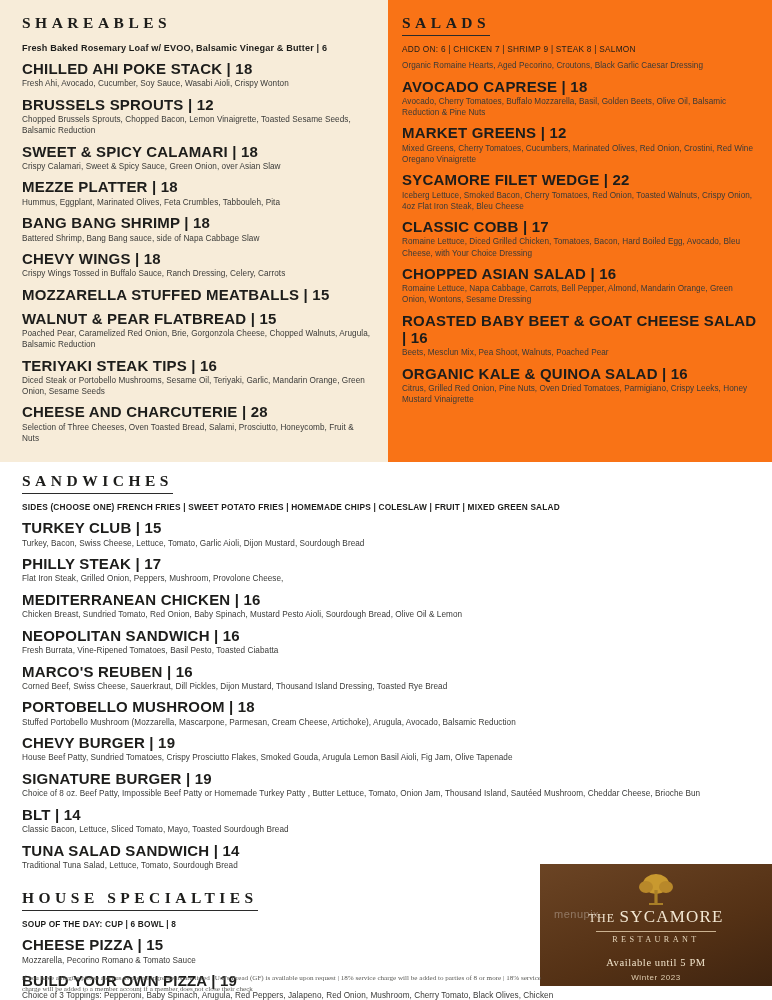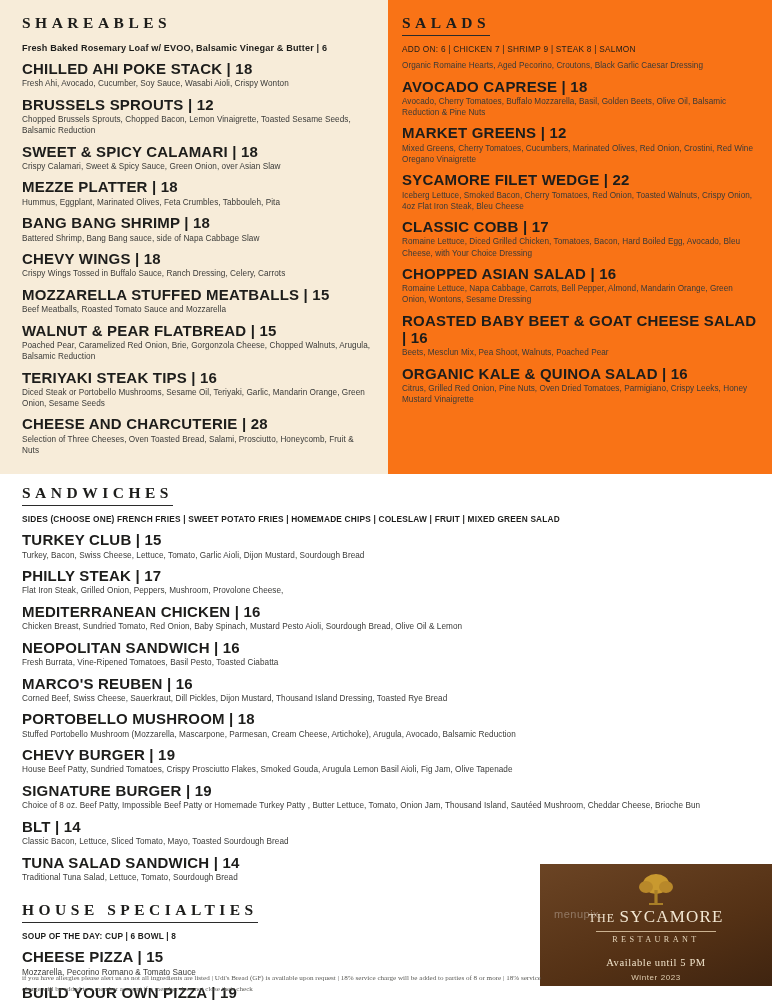--- a/index.html
+++ b/index.html
@@ -193,21 +193,20 @@
       <div class="item">
         <div class="item-name">BANG BANG SHRIMP | 18</div>
         <div class="item-desc">Battered Shrimp, Bang Bang sauce, side of Napa Cabbage Slaw</div>
       </div>
       <div class="item">
         <div class="item-name">CHEVY WINGS | 18</div>
         <div class="item-desc">Crispy Wings Tossed in Buffalo Sauce, Ranch Dressing, Celery, Carrots</div>
       </div>
       <div class="item">
         <div class="item-name">MOZZARELLA STUFFED MEATBALLS | 15</div>
-        <div class="item-desc">Beef Meatballs, Roasted Tomato Sauce and Mozzarella</div>
       </div>
       <div class="item">
         <div class="item-name">WALNUT &amp; PEAR FLATBREAD | 15</div>
         <div class="item-desc">Poached Pear, Caramelized Red Onion, Brie, Gorgonzola Cheese, Chopped Walnuts, Arugula, Balsamic Reduction</div>
       </div>
       <div class="item">
         <div class="item-name">TERIYAKI STEAK TIPS | 16</div>
         <div class="item-desc">Diced Steak or Portobello Mushrooms, Sesame Oil, Teriyaki, Garlic, Mandarin Orange, Green Onion, Sesame Seeds</div>
       </div>
       <div class="item">

